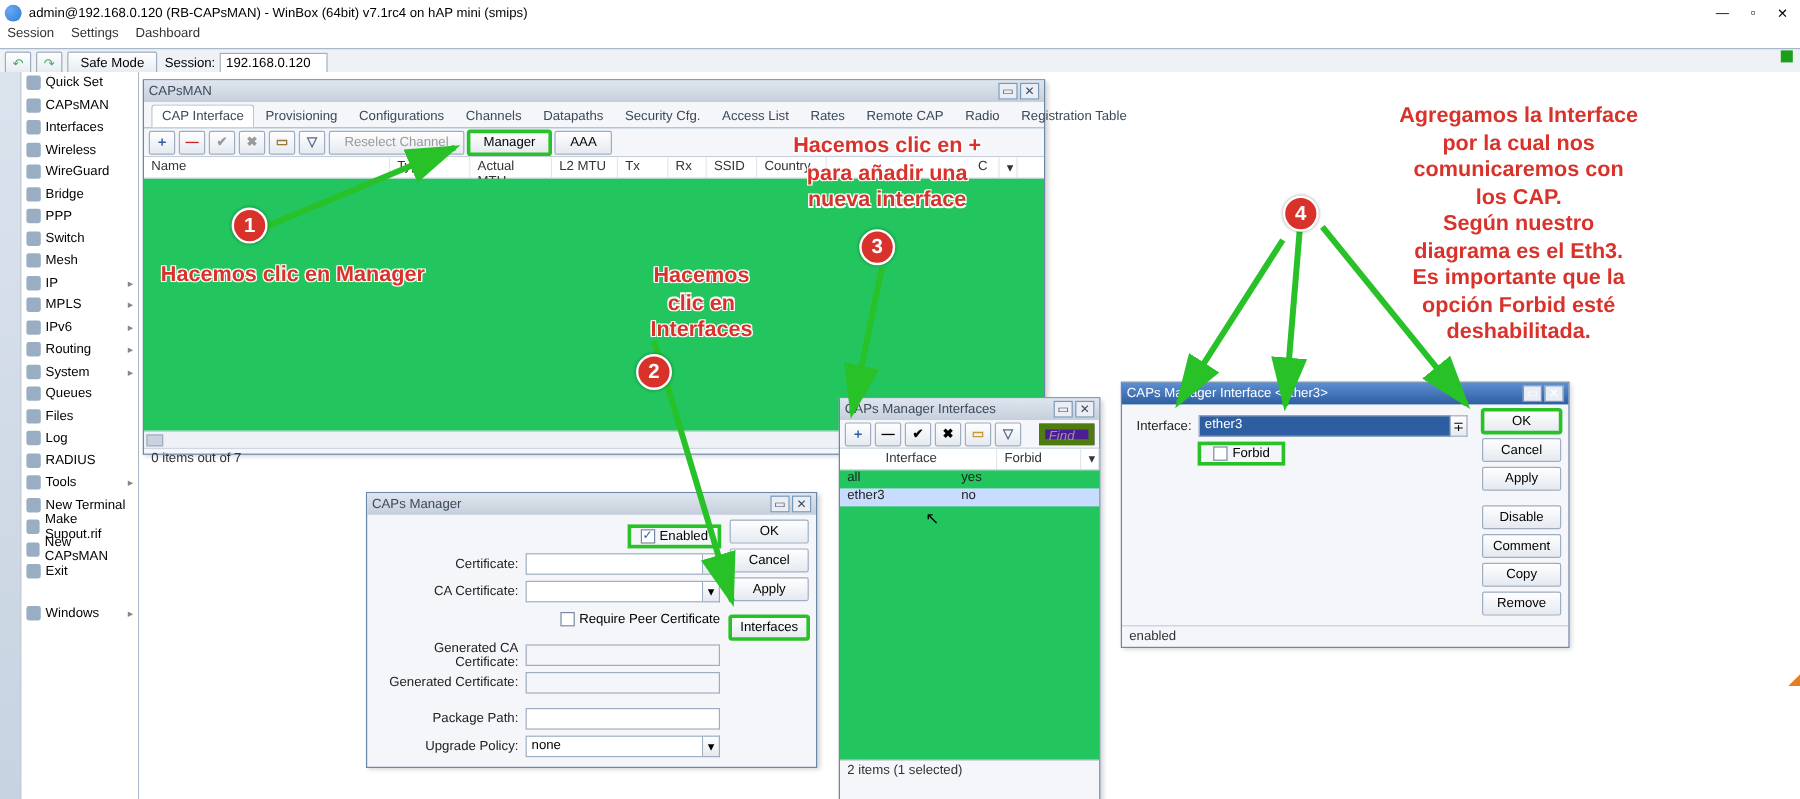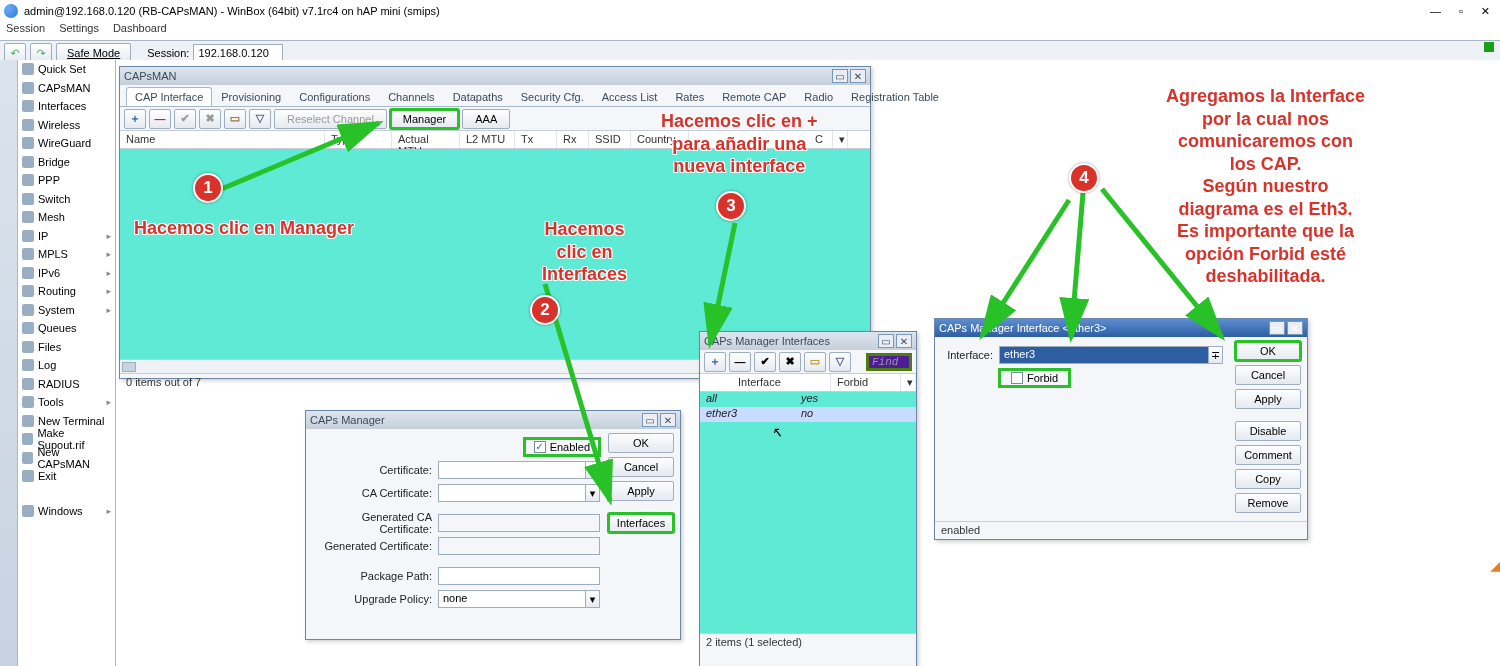--- a/index.html
+++ b/index.html
@@ -5,22 +5,22 @@
   * { margin: 0; padding: 0; box-sizing: border-box; font-family: Tahoma, Arial, sans-serif; font-size: 11px; }
   body { background: #fff; width: 1500px; height: 666px; overflow: hidden; position: relative; }
   .title-bar { height: 22px; display: flex; align-items: center; padding: 0 4px; background: #fff; color: #000; }
   .title-bar .wb-icon { width: 14px; height: 14px; border-radius: 50%; background: radial-gradient(circle at 30% 30%, #6aa8f7, #2e7dd7); margin-right: 6px; }
   .title-bar-text { flex: 1; }
   .win-controls { display: flex; gap: 18px; margin-right: 6px; font-size: 14px; }
   .win-controls span { cursor: pointer; }
   .menu-bar { height: 18px; padding: 0 6px; display: flex; gap: 14px; color: #333; }
   .toolbar-row { height: 26px; border-top: 1px solid #a9b8c9; border-bottom: 1px solid #a9b8c9; background: #eef1f5; display: flex; align-items: center; padding: 0 4px; gap: 4px; }
   .icon-btn { width: 22px; height: 20px; border: 1px solid #9fadc0; background: linear-gradient(#fefefe,#e5eaf0); border-radius: 2px; display: flex; align-items: center; justify-content: center; color: #4a6; cursor: pointer; }
-  .safe-mode { height: 20px; padding: 0 10px; border: 1px solid #9fadc0; background: linear-gradient(#fefefe,#e5eaf0); border-radius: 2px; display: flex; align-items: center; cursor:pointer;text-decoration:underline; }
-  .session-box { margin-left: 12px; display: flex; align-items: center; gap: 4px; }
+  .safe-mode { height: 20px; padding: 0 10px; border: 1px solid #9fadc0; background: linear-gradient(#fefefe,#e5eaf0); border-radius: 2px; display: flex; align-items: center; cursor:pointer; }
+  .session-box { margin-left: 2px; display: flex; align-items: center; gap: 4px; }
   .session-box input { height: 18px; border: 1px solid #9fadc0; padding: 0 4px; width: 90px; }
   .green-sq { position:absolute; right:6px; top:42px; width:10px; height:10px; background:#1a9f1a;}
 
   .workspace { position: absolute; top: 60px; left: 0; right: 0; bottom: 0; background: #fff; display:flex; }
   .gutter { width: 18px; background: linear-gradient(#dbe3ed,#c7d3e1); border-right: 1px solid #a9b8c9; }
   .side-menu { width: 98px; border-right: 1px solid #a9b8c9; background: #fff; }
   .side-item { height: 18.5px; padding: 0 4px; display: flex; align-items: center; gap: 4px; cursor:pointer; position:relative;}
   .mini-icon { width:12px; height:12px; display:inline-block; background:#9aaec3; border-radius:2px; }
   .side-chev { margin-left:auto; color:#888; font-size:9px;}
   .canvas { flex: 1; position: relative; background: #fff; }
@@ -31,21 +31,21 @@
   .winbox-title .sp { flex:1; }
   .winbox-title .tbtn { width:16px; height:14px; border:1px solid #7898b8; margin-left:2px; background:#eaeef4; display:flex; align-items:center; justify-content:center; cursor:pointer; font-size:10px;}
   .tabs-row { height:22px; display:flex; padding: 3px 6px 0 6px; border-bottom:1px solid #a9b8c9; align-items:flex-end;}
   .tab { padding: 3px 8px; cursor:pointer; border:1px solid transparent; border-bottom:none; color:#3a4a5a; white-space:nowrap;}
   .tab.active { background:#fff; border-color:#a9b8c9; border-radius:3px 3px 0 0; }
   .tool-strip { height:24px; display:flex; align-items:center; gap:3px; padding: 2px 4px; border-bottom:1px solid #c4cfdb;}
   .tool-strip .btn { width:22px; height:20px; border:1px solid #9fadc0; background:linear-gradient(#fefefe,#e5eaf0); border-radius:2px; display:flex; align-items:center; justify-content:center; cursor:pointer; font-weight:bold;}
   .pill-btn { height:20px; padding: 0 12px; border:1px solid #9fadc0; background:linear-gradient(#fefefe,#e5eaf0); border-radius:2px; display:flex; align-items:center; cursor:pointer; }
   .cols-header { height:18px; display:flex; font-size:11px; color:#333; border-bottom:1px solid #c4cfdb; background:#fff;}
   .cols-header .col { border-right:1px solid #e0e6ee; padding: 2px 6px; }
-  .list-body { background:#5eead4; position:relative;font-style:italic;}
+  .list-body { background:#22c55e; position:relative;}
   .status-strip { height:18px; border-top:1px solid #c4cfdb; padding: 2px 6px; color:#333;}
   .hscroll { height:14px; background:#eef1f5; border-top:1px solid #c4cfdb; position:relative;}
   .hscroll .thumb { position:absolute; left:2px; top:2px; height:10px; width:14px; background:#c9d3df; border:1px solid #9fadc0;}
 
   .green-hl { outline: 3px solid #28c128; outline-offset:-2px; }
   .anno-badge { position:absolute; width:30px; height:30px; border-radius:50%; background:#d8322b; color:#fff; font-weight:bold; font-size:17px; display:flex; align-items:center; justify-content:center; border:2px solid #fff; box-shadow:0 0 3px rgba(0,0,0,.4);}
   .anno-text { position:absolute; font-family: Arial; font-weight:bold; font-size:18px; color:#d8322b; text-align:center; line-height:1.25; text-shadow: 1px 1px 0 #fff, -1px -1px 0 #fff, -1px 1px 0 #fff, 1px -1px 0 #fff; pointer-events:none;}
   svg.anno-arrow { position:absolute; top:0; left:0; pointer-events:none; overflow:visible; }
 
   .form-row { display:flex; align-items:center; height:22px; margin:1px 8px;}
@@ -55,21 +55,21 @@
   .chk { width:12px; height:12px; border:1px solid #7a8aa0; background:#fff; display:inline-flex; align-items:center; justify-content:center; margin-right:4px;}
   .chk .tick { color:#1a65c2; font-size:10px; line-height:1;}
   .side-btns { width:72px; display:flex; flex-direction:column; gap:4px; padding:4px 6px 6px 0;}
   .side-btns .pill-btn { justify-content:center; width:66px;}
 
   .iface-row { height:15px; display:flex; padding: 0 6px; font-size:11px; color:#222;}
   .iface-row.sel { background:#c8dcff;}
   .iface-row .c1 { width:95px;}
   .iface-row .c2 { flex:1;}
 
-  .find-inp { height:18px; width:46px; border:3px solid #4d7c0f; background:#4c1d95; color:#9a9a9a; padding:0 3px; font-style:italic;font-family:Liberation Mono, monospace;}
+  .find-inp { height:18px; width:46px; border:5px solid #4d7c0f; background:#4c1d95; color:#9a9a9a; padding:0 3px; font-style:italic;}
   .img-resizer { position:absolute; right:-1px; bottom:93px; color:#e67e22; font-size:14px; pointer-events:none; }
 </style>
 </head>
 <body>
 
 <div class="title-bar">
   <span class="wb-icon"></span>
   <span class="title-bar-text">admin@192.168.0.120 (RB-CAPsMAN) - WinBox (64bit) v7.1rc4 on hAP mini (smips)</span>
   <div class="win-controls">
     <span>—</span>
@@ -277,20 +277,26 @@
           <div class="form-row">
               <label>Certificate:</label>
               <div class="inp"></div>
               <div class="dd">▾</div>
             </div>
           <div class="form-row">
               <label>CA Certificate:</label>
               <div class="inp"></div>
               <div class="dd">▾</div>
             </div>
+          <div class="form-row" style="justify-content:flex-end;">
+            <span style="display:flex; align-items:center;">
+               <span class="chk"></span>
+               <span>Require Peer Certificate</span>
+            </span>
+          </div>
           <div style="height:6px;"></div>
           <div class="form-row">
               <label>Generated CA Certificate:</label>
               <div class="inp" style="background:#f4f6fa;"></div>
             </div>
           <div class="form-row">
               <label>Generated Certificate:</label>
               <div class="inp" style="background:#f4f6fa;"></div>
             </div>
           <div style="height:6px;"></div>

